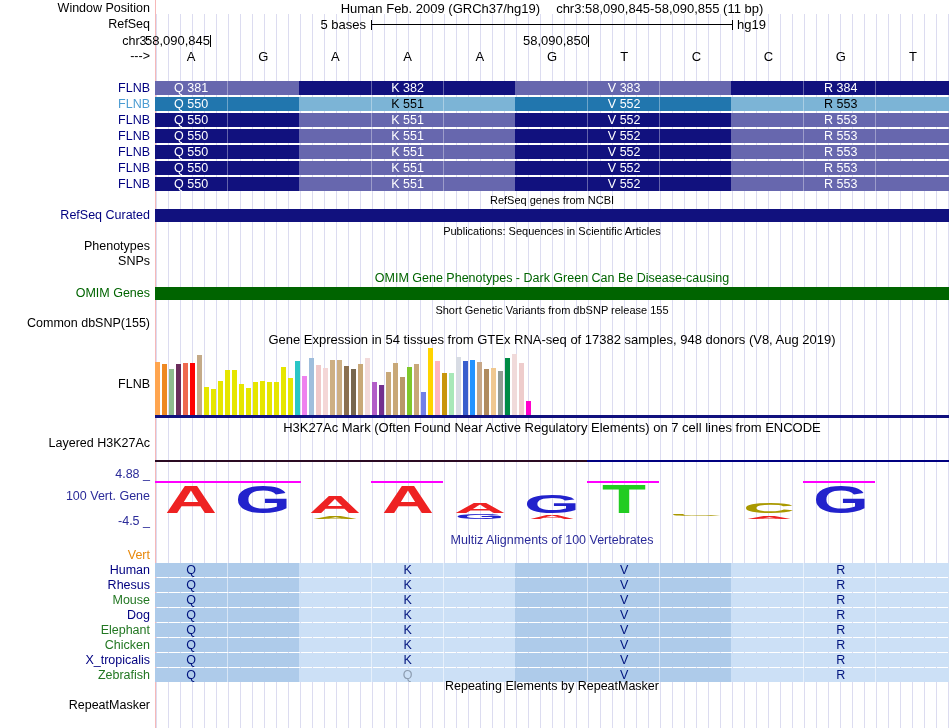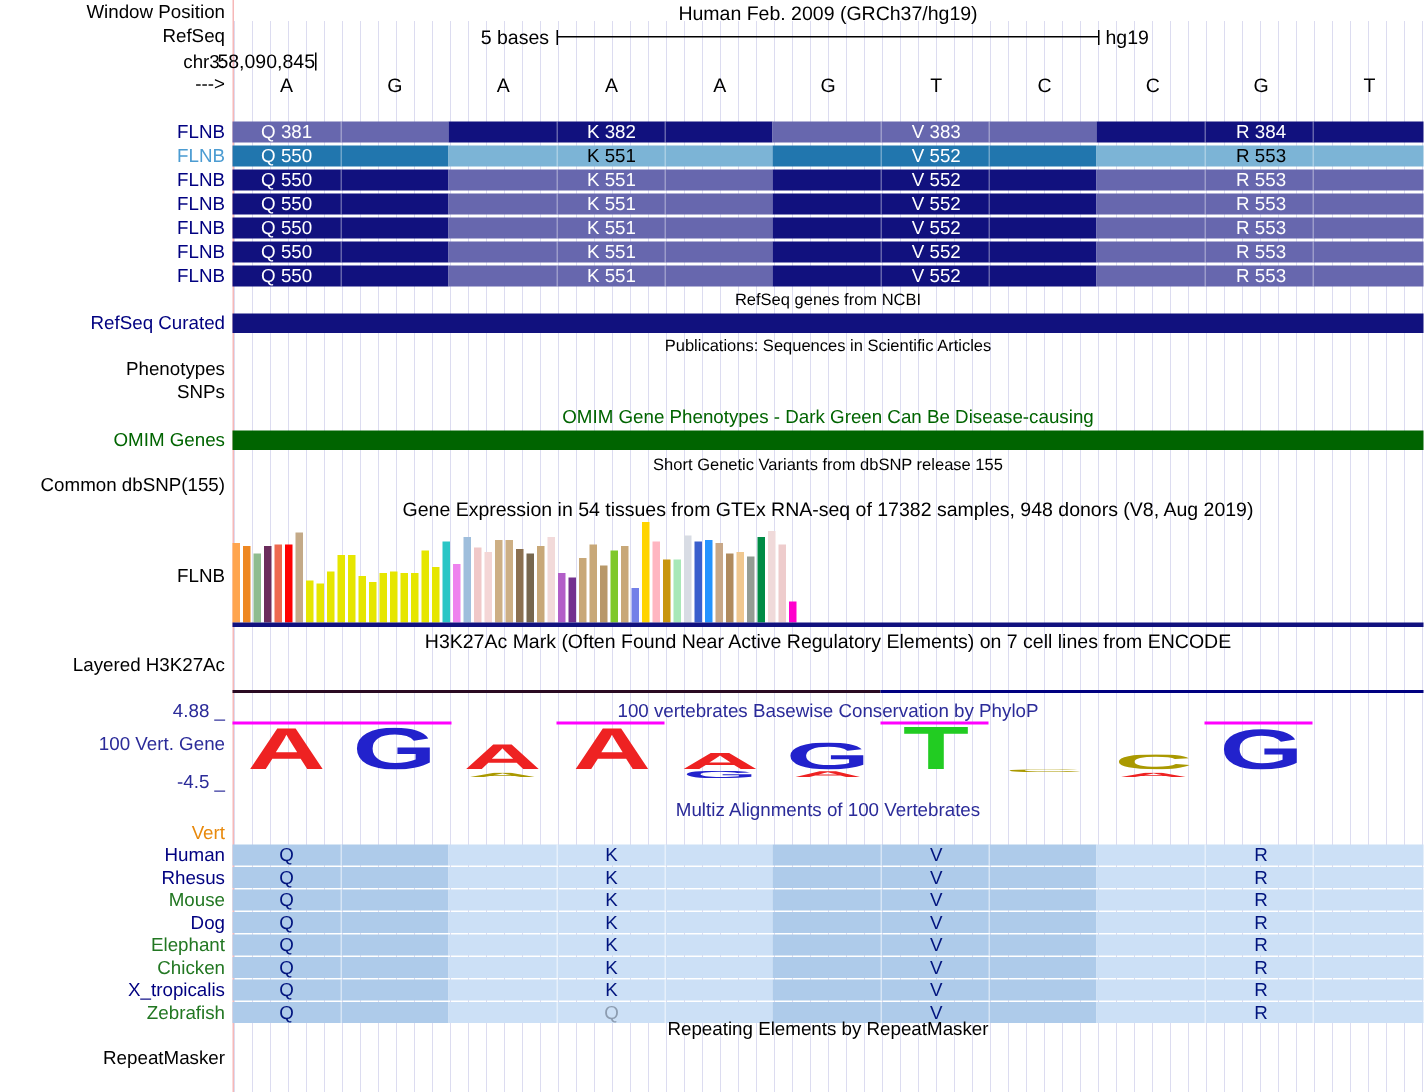--- a/index.html
+++ b/index.html
@@ -44,31 +44,33 @@
 </head>
 <body>
 
 <div id="screen">
   <div class="grid"></div>
   <div class="pink-guide"></div>
 
   <div class="gutter-label" style="top:0">Window Position</div>
   <div class="hdr-row">
     <span>Human Feb. 2009 (GRCh37/hg19)</span>
+    <span>chr3:58,090,845-58,090,855 (11 bp)</span>
   </div>
 
   <div class="gutter-label" style="top:16px">RefSeq</div>
   <div class="scale-text">5 bases</div>
   <div class="scale-bar">
       <div class="ln"></div>
     </div>
   <div class="hg19">hg19</div>
 
   <div class="gutter-label" style="top:33px">chr3:</div>
   <div class="coord" style="left:0;width:211px"><span>58,090,845</span><span class="coordtick"></span></div>
+  <div class="coord" style="left:0;width:589px"><span>58,090,850</span><span class="coordtick"></span></div>
 
   <div class="gutter-label" style="top:48px">---&gt;</div>
   <div id="base-letters">
       <div class="base-letter" style="left: 155.091px; top: 49px;">A</div>
       <div class="base-letter" style="left: 227.273px; top: 49px;">G</div>
       <div class="base-letter" style="left: 299.455px; top: 49px;">A</div>
       <div class="base-letter" style="left: 371.636px; top: 49px;">A</div>
       <div class="base-letter" style="left: 443.818px; top: 49px;">A</div>
       <div class="base-letter" style="left: 516px; top: 49px;">G</div>
       <div class="base-letter" style="left: 588.182px; top: 49px;">T</div>
@@ -273,21 +275,20 @@
       <div class="gtex-bar" style="left: 519px; top: 363px; width: 5px; height: 52px; background: rgb(238, 204, 204);"></div>
       <div class="gtex-bar" style="left: 526px; top: 401px; width: 5px; height: 14px; background: rgb(255, 0, 204);"></div>
     </div>
   <div class="axis-line" style="left:155px;top:415px;width:794px;height:3px;background:#11117E"></div>
 
   <div class="track-title t-lg" style="top:420px">H3K27Ac Mark (Often Found Near Active Regulatory Elements) on 7 cell lines from ENCODE</div>
   <div class="gutter-label" style="top:435px">Layered H3K27Ac</div>
   <div class="axis-line" style="left:155px;top:460px;width:432px;height:2px;background:#2A0A22"></div>
   <div class="axis-line" style="left:587px;top:460px;width:362px;height:2px;background:#000080"></div>
 
-  <div class="track-title t-md" style="top:466px;color:#2B2B99">100 vertebrates Basewise Conservation by PhyloP</div>
   <div class="gutter-label" style="top:466px;color:#2B2B99">4.88 _</div>
   <div class="gutter-label" style="top:488px;color:#2B2B99">100 Vert. Gene</div>
   <div class="gutter-label" style="top:513px;color:#2B2B99">-4.5 _</div>
   <div id="cons-logo">
       <div class="logo-letter" style="left: 164.091px; top: 485px; width: 54px; height: 28px;"><svg width="54" height="28" viewBox="0 0 30 28.5" preserveAspectRatio="none">
           <text x="15" y="28" text-anchor="middle" font-family="Liberation Sans, sans-serif" font-weight="bold" font-size="40" fill="#EE2222">A</text>
         </svg></div>
       <div class="logo-letter" style="left: 236.273px; top: 485px; width: 54px; height: 28px;"><svg width="54" height="28" viewBox="0 0 30 28.5" preserveAspectRatio="none">
           <text x="15" y="28" text-anchor="middle" font-family="Liberation Sans, sans-serif" font-weight="bold" font-size="40" fill="#2222CC">G</text>
         </svg></div>

